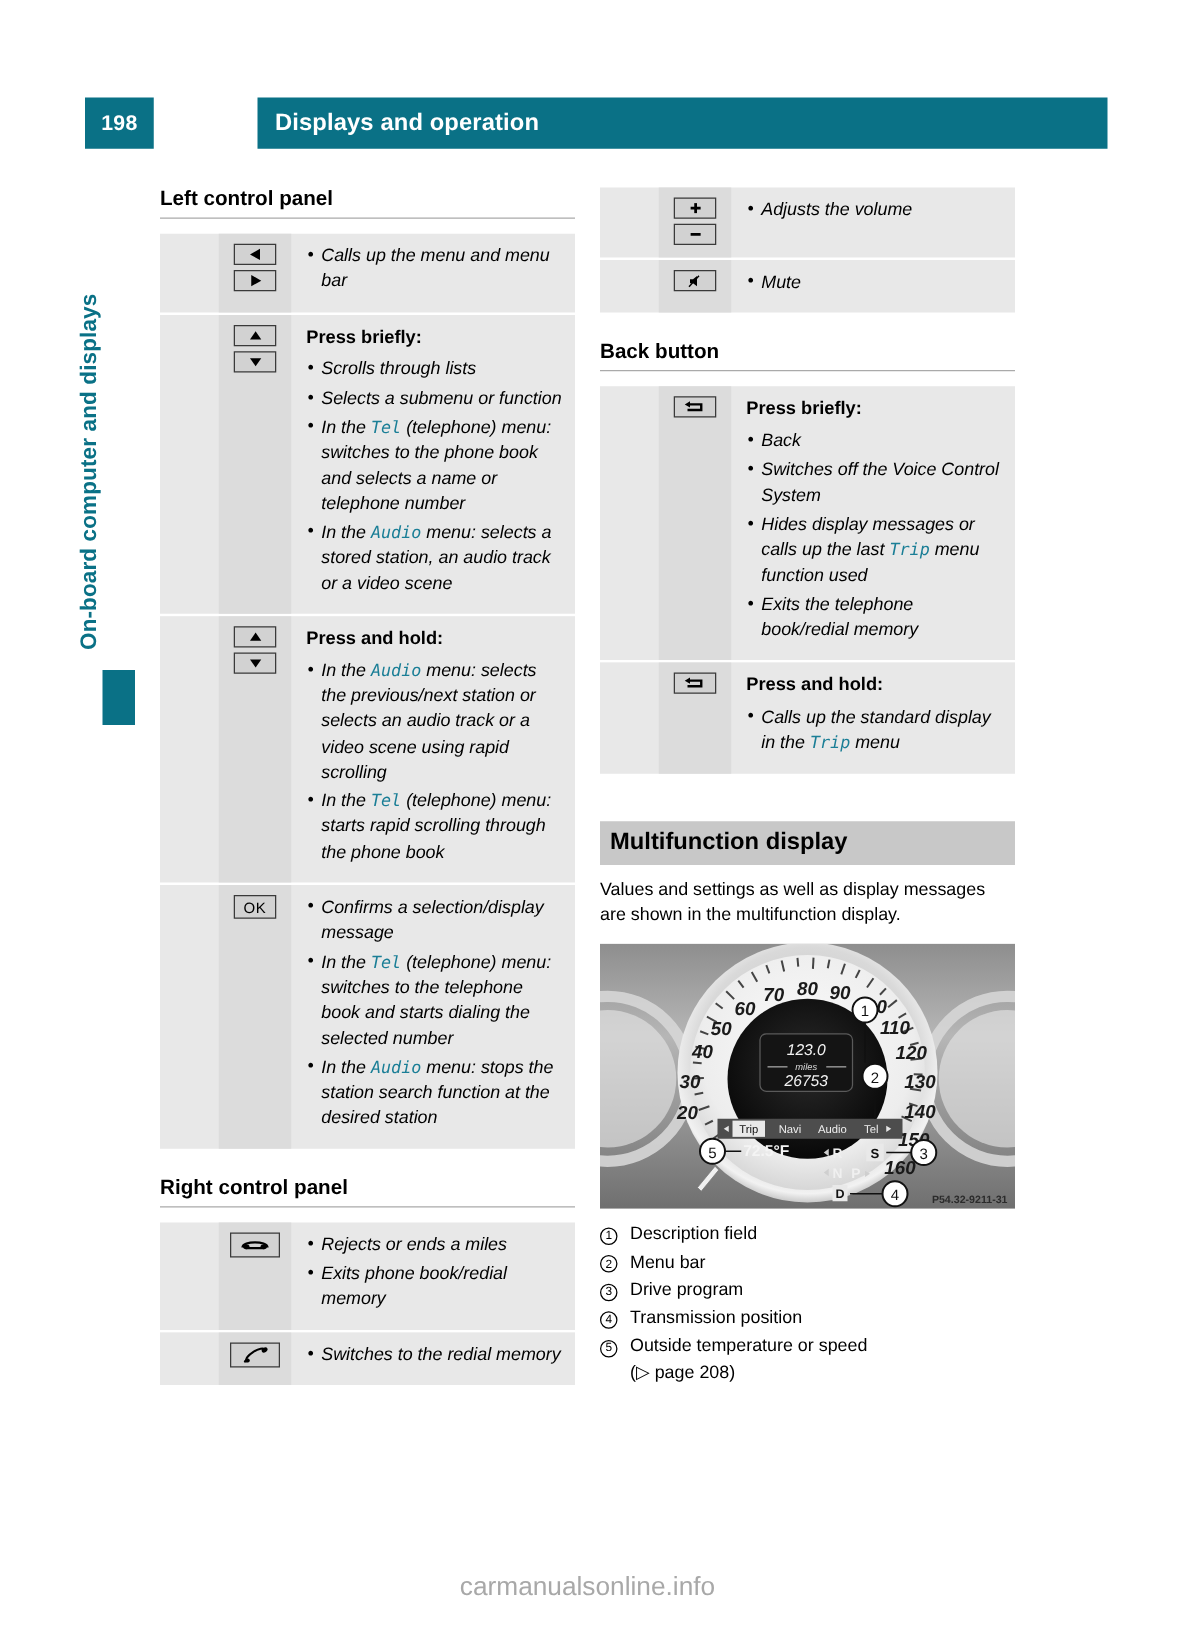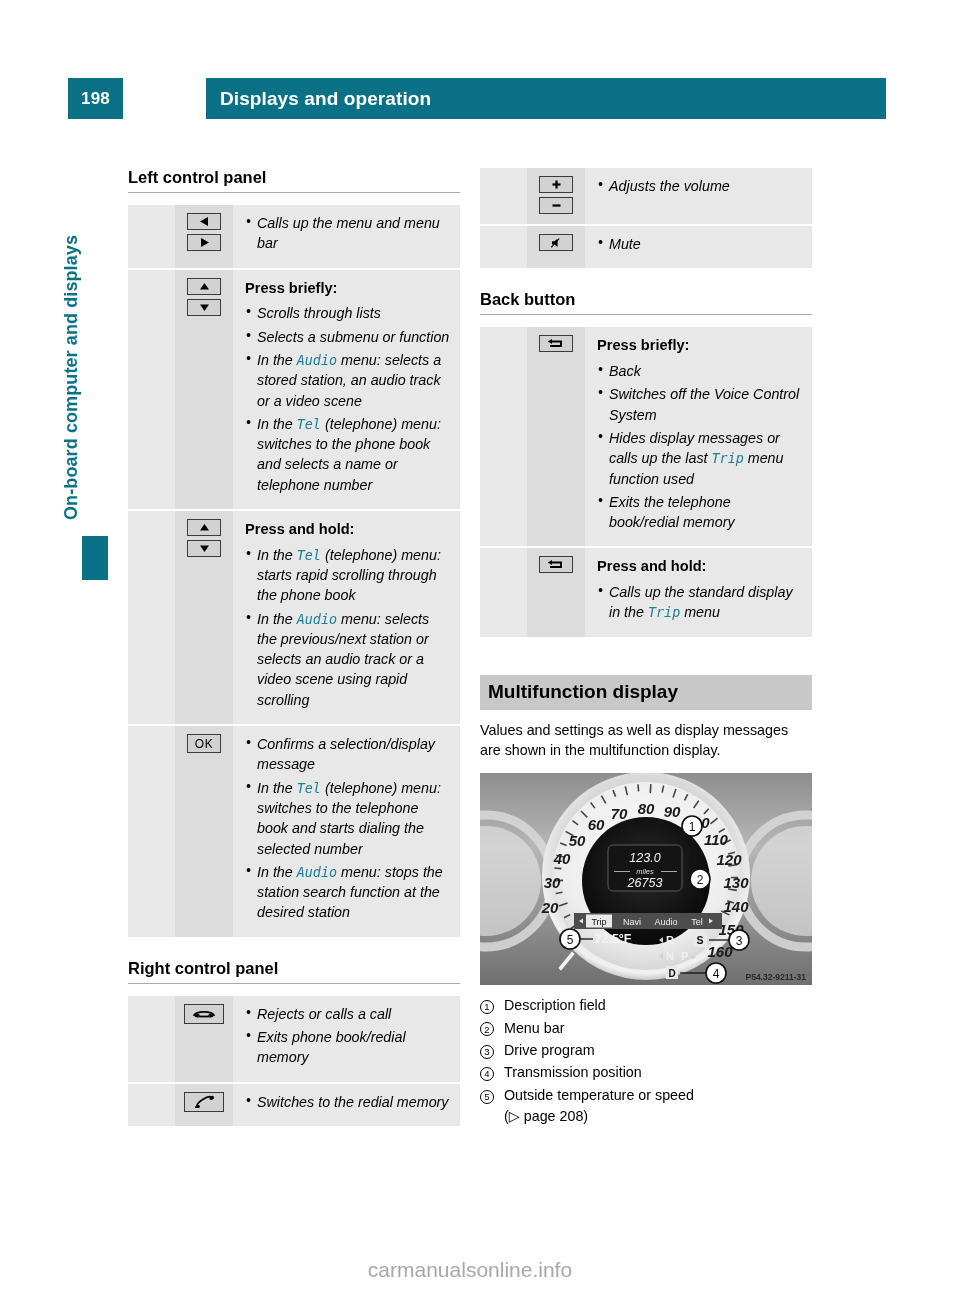--- a/index.html
+++ b/index.html
@@ -44,21 +44,21 @@
     white-space: nowrap;
     color: #0a7186; font-size: 18px; font-weight: bold;
     letter-spacing: .1px;
   }
   .vtab .vsquare {
     position: absolute; left: 0; bottom: 0;
     width: 26px; height: 44px; background: #0a7186;
   }
 
   
-  .col { position: absolute; top: 168px; width: 332px; }
+  .col { position: absolute; top: 150px; width: 332px; }
   .col-left  { left: 128px; }
   .col-right { left: 480px; }
 
   h2.sec {
     font-size: 16.5px; font-weight: bold; color: #000;
     padding-bottom: 5px; margin-bottom: 0;
     border-bottom: 1.5px solid #aaa;
     letter-spacing: 0;
   }
   .gap-after-head { height: 12px; }
@@ -198,44 +198,44 @@
             <svg width="13" height="11" viewBox="0 0 13 11">
                 <polygon points="2,2.5 11,2.5 6.5,9" fill="#000"></polygon>
               </svg>
           </span>
         </div>
         <div class="bodycell">
           <div class="boldline">Press briefly:</div>
           <ul class="bullets">
             <li><span>Scrolls through lists</span></li>
             <li><span>Selects a submenu or function</span></li>
+            <li><span>In the </span><span class="kw">Tel</span><span> (telephone) menu: switches to the phone book and selects a name or telephone number</span></li>
             <li><span>In the </span><span class="kw">Audio</span><span> menu: selects a stored station, an audio track or a video scene</span></li>
-            <li><span>In the </span><span class="kw">Tel</span><span> (telephone) menu: switches to the phone book and selects a name or telephone number</span></li>
           </ul>
         </div>
       </div>
 
       <div class="row">
         <div class="keycell">
           <span class="btn">
             <svg width="13" height="11" viewBox="0 0 13 11">
                 <polygon points="2,8.5 11,8.5 6.5,2" fill="#000"></polygon>
               </svg>
           </span>
           <span class="btn">
             <svg width="13" height="11" viewBox="0 0 13 11">
                 <polygon points="2,2.5 11,2.5 6.5,9" fill="#000"></polygon>
               </svg>
           </span>
         </div>
         <div class="bodycell">
           <div class="boldline">Press and hold:</div>
           <ul class="bullets">
+            <li><span>In the </span><span class="kw">Audio</span><span> menu: selects the previous/next station or selects an audio track or a video scene using rapid scrolling</span></li>
             <li><span>In the </span><span class="kw">Tel</span><span> (telephone) menu: starts rapid scrolling through the phone book</span></li>
-            <li><span>In the </span><span class="kw">Audio</span><span> menu: selects the previous/next station or selects an audio track or a video scene using rapid scrolling</span></li>
           </ul>
         </div>
       </div>
 
       <div class="row">
         <div class="keycell">
           <span class="btn ok">OK</span>
         </div>
         <div class="bodycell">
           <ul class="bullets">
@@ -258,21 +258,21 @@
             <svg width="24" height="13" viewBox="0 0 24 13">
               <path d="M2 9 C2 3.5 22 3.5 22 9" stroke="#000" stroke-width="1.8" fill="none"></path>
               <path d="M4.5 9.5 L19.5 9.5" stroke="#000" stroke-width="1.8" fill="none"></path>
               <ellipse cx="5" cy="8.4" rx="2.6" ry="1.9" fill="#000"></ellipse>
               <ellipse cx="19" cy="8.4" rx="2.6" ry="1.9" fill="#000"></ellipse>
             </svg>
           </span>
         </div>
         <div class="bodycell">
           <ul class="bullets">
-            <li><span>Rejects or calls a call</span></li>
+            <li><span>Rejects or ends a miles</span></li>
             <li><span>Exits phone book/redial memory</span></li>
           </ul>
         </div>
       </div>
 
       <div class="row">
         <div class="keycell">
           <span class="btn wide">
             <svg width="24" height="13" viewBox="0 0 24 13">
               <g transform="rotate(-32 12 6.5)">

